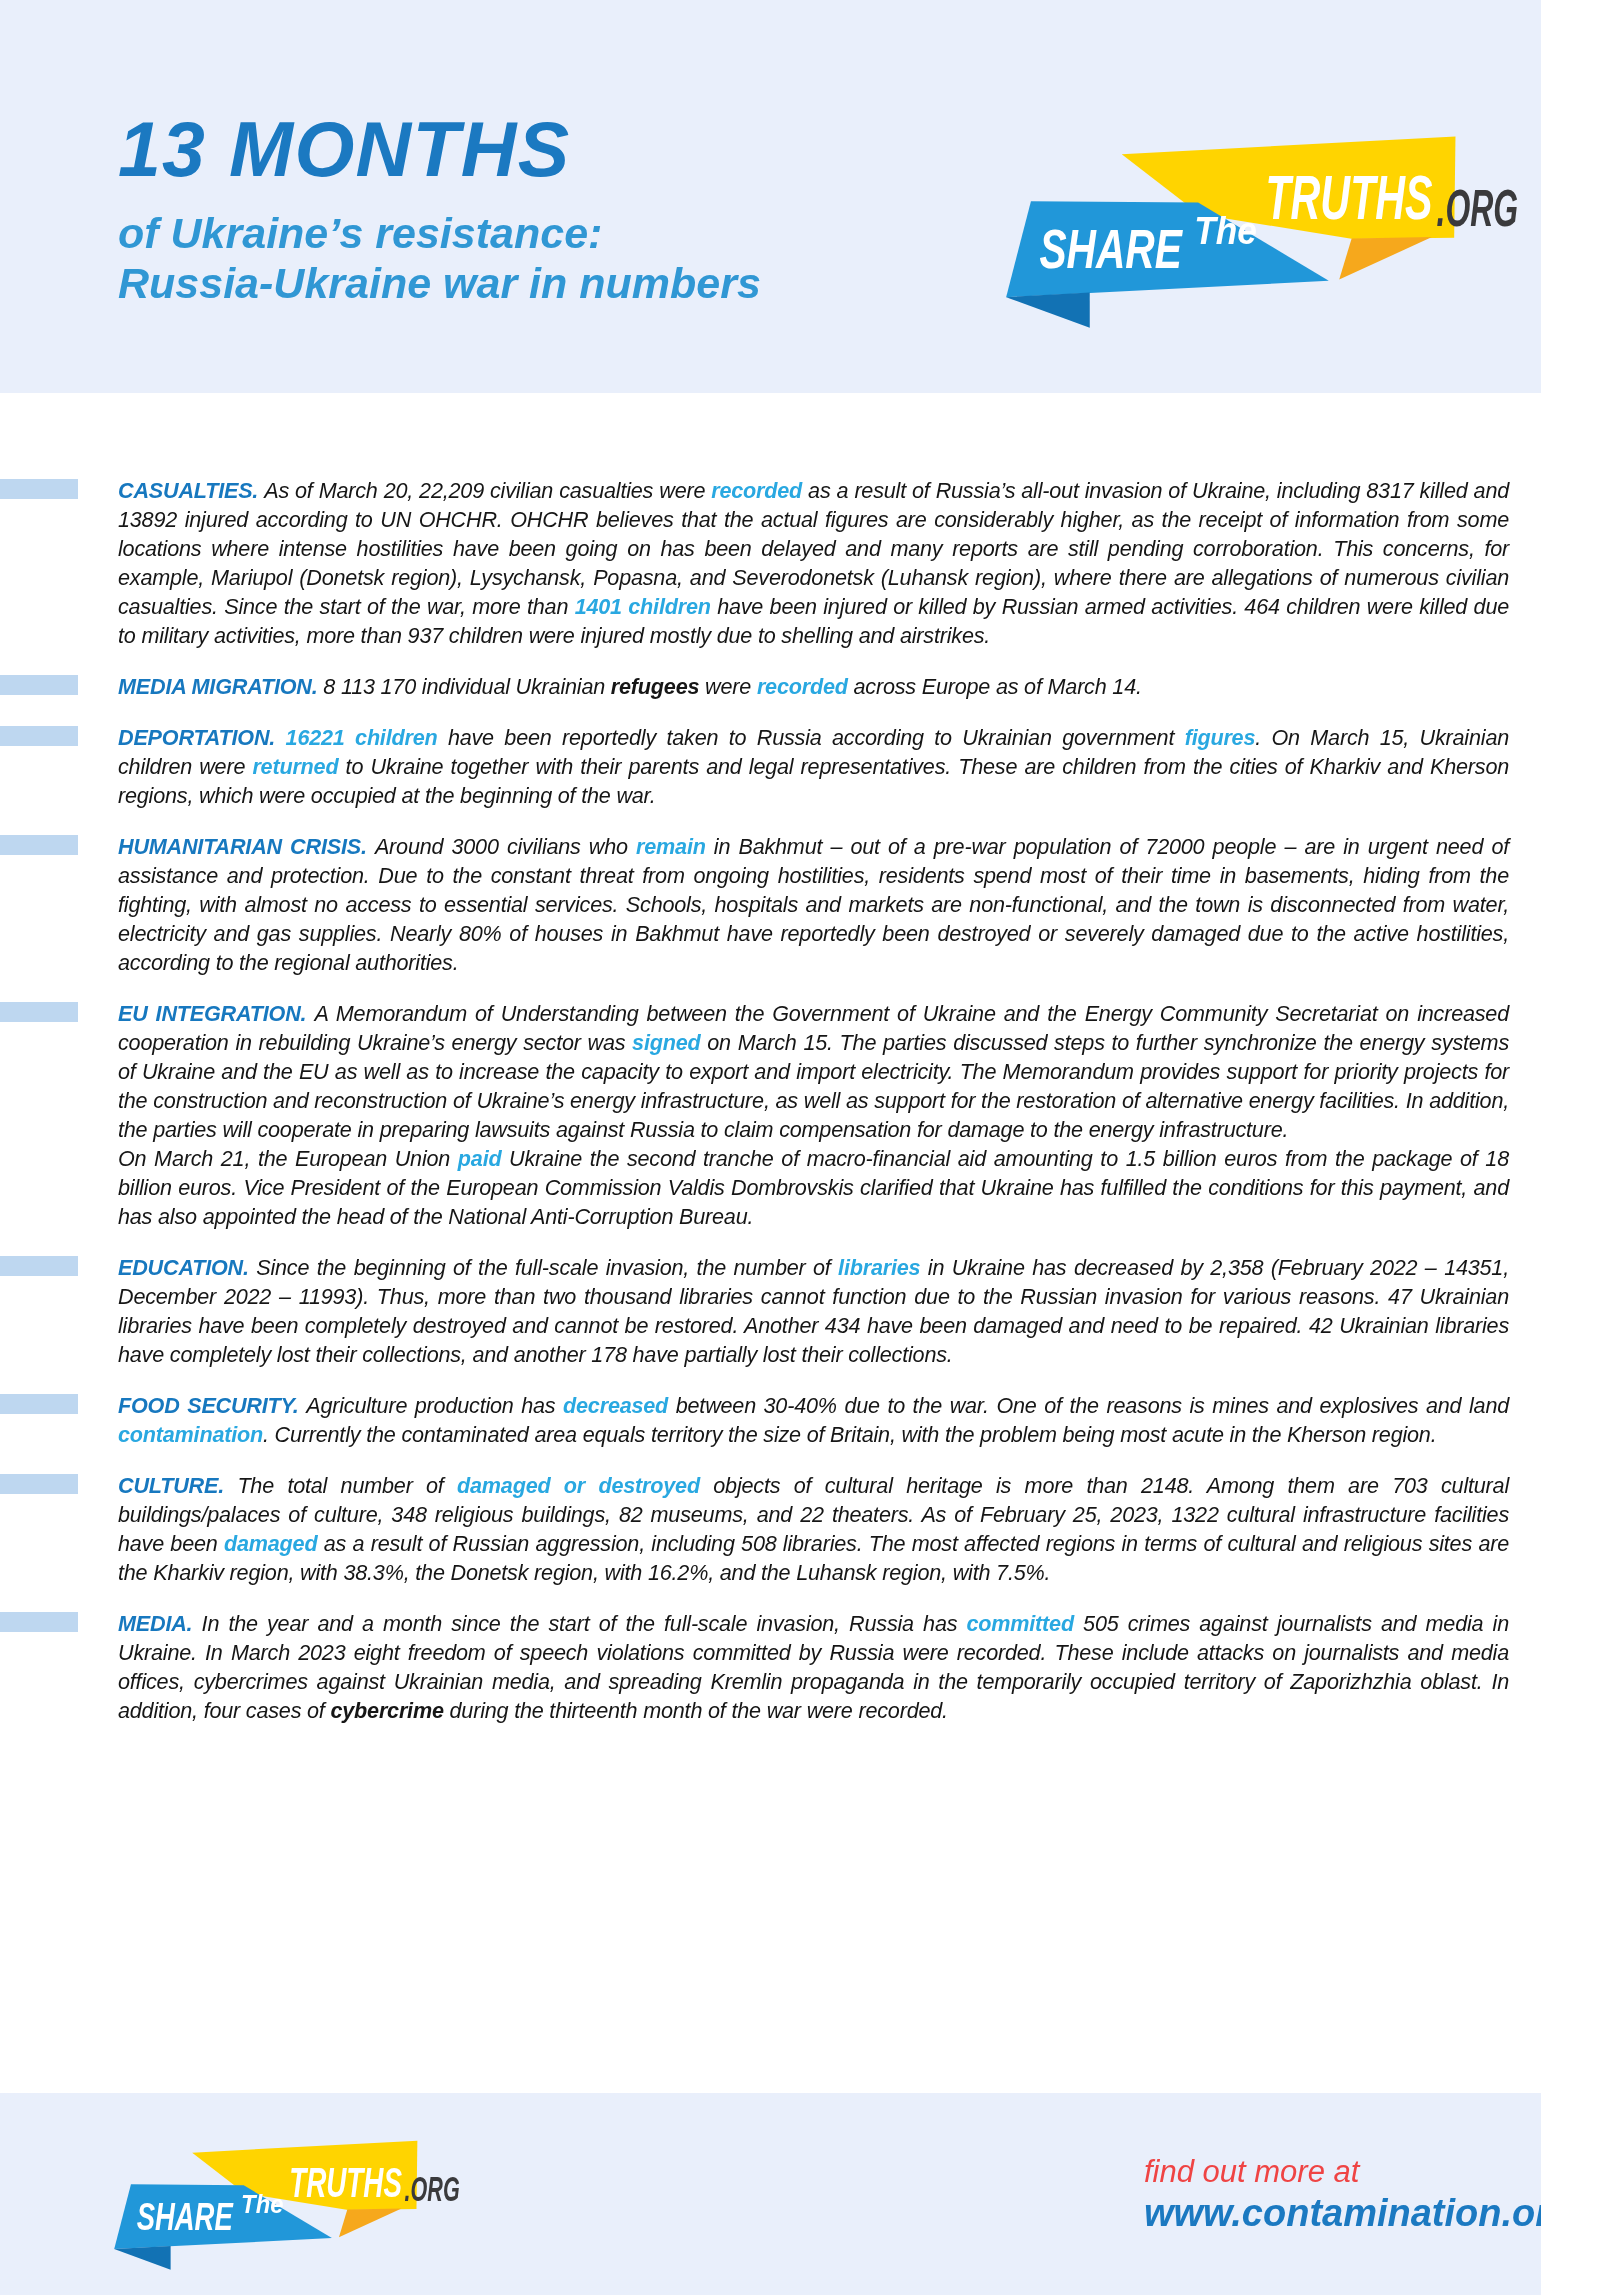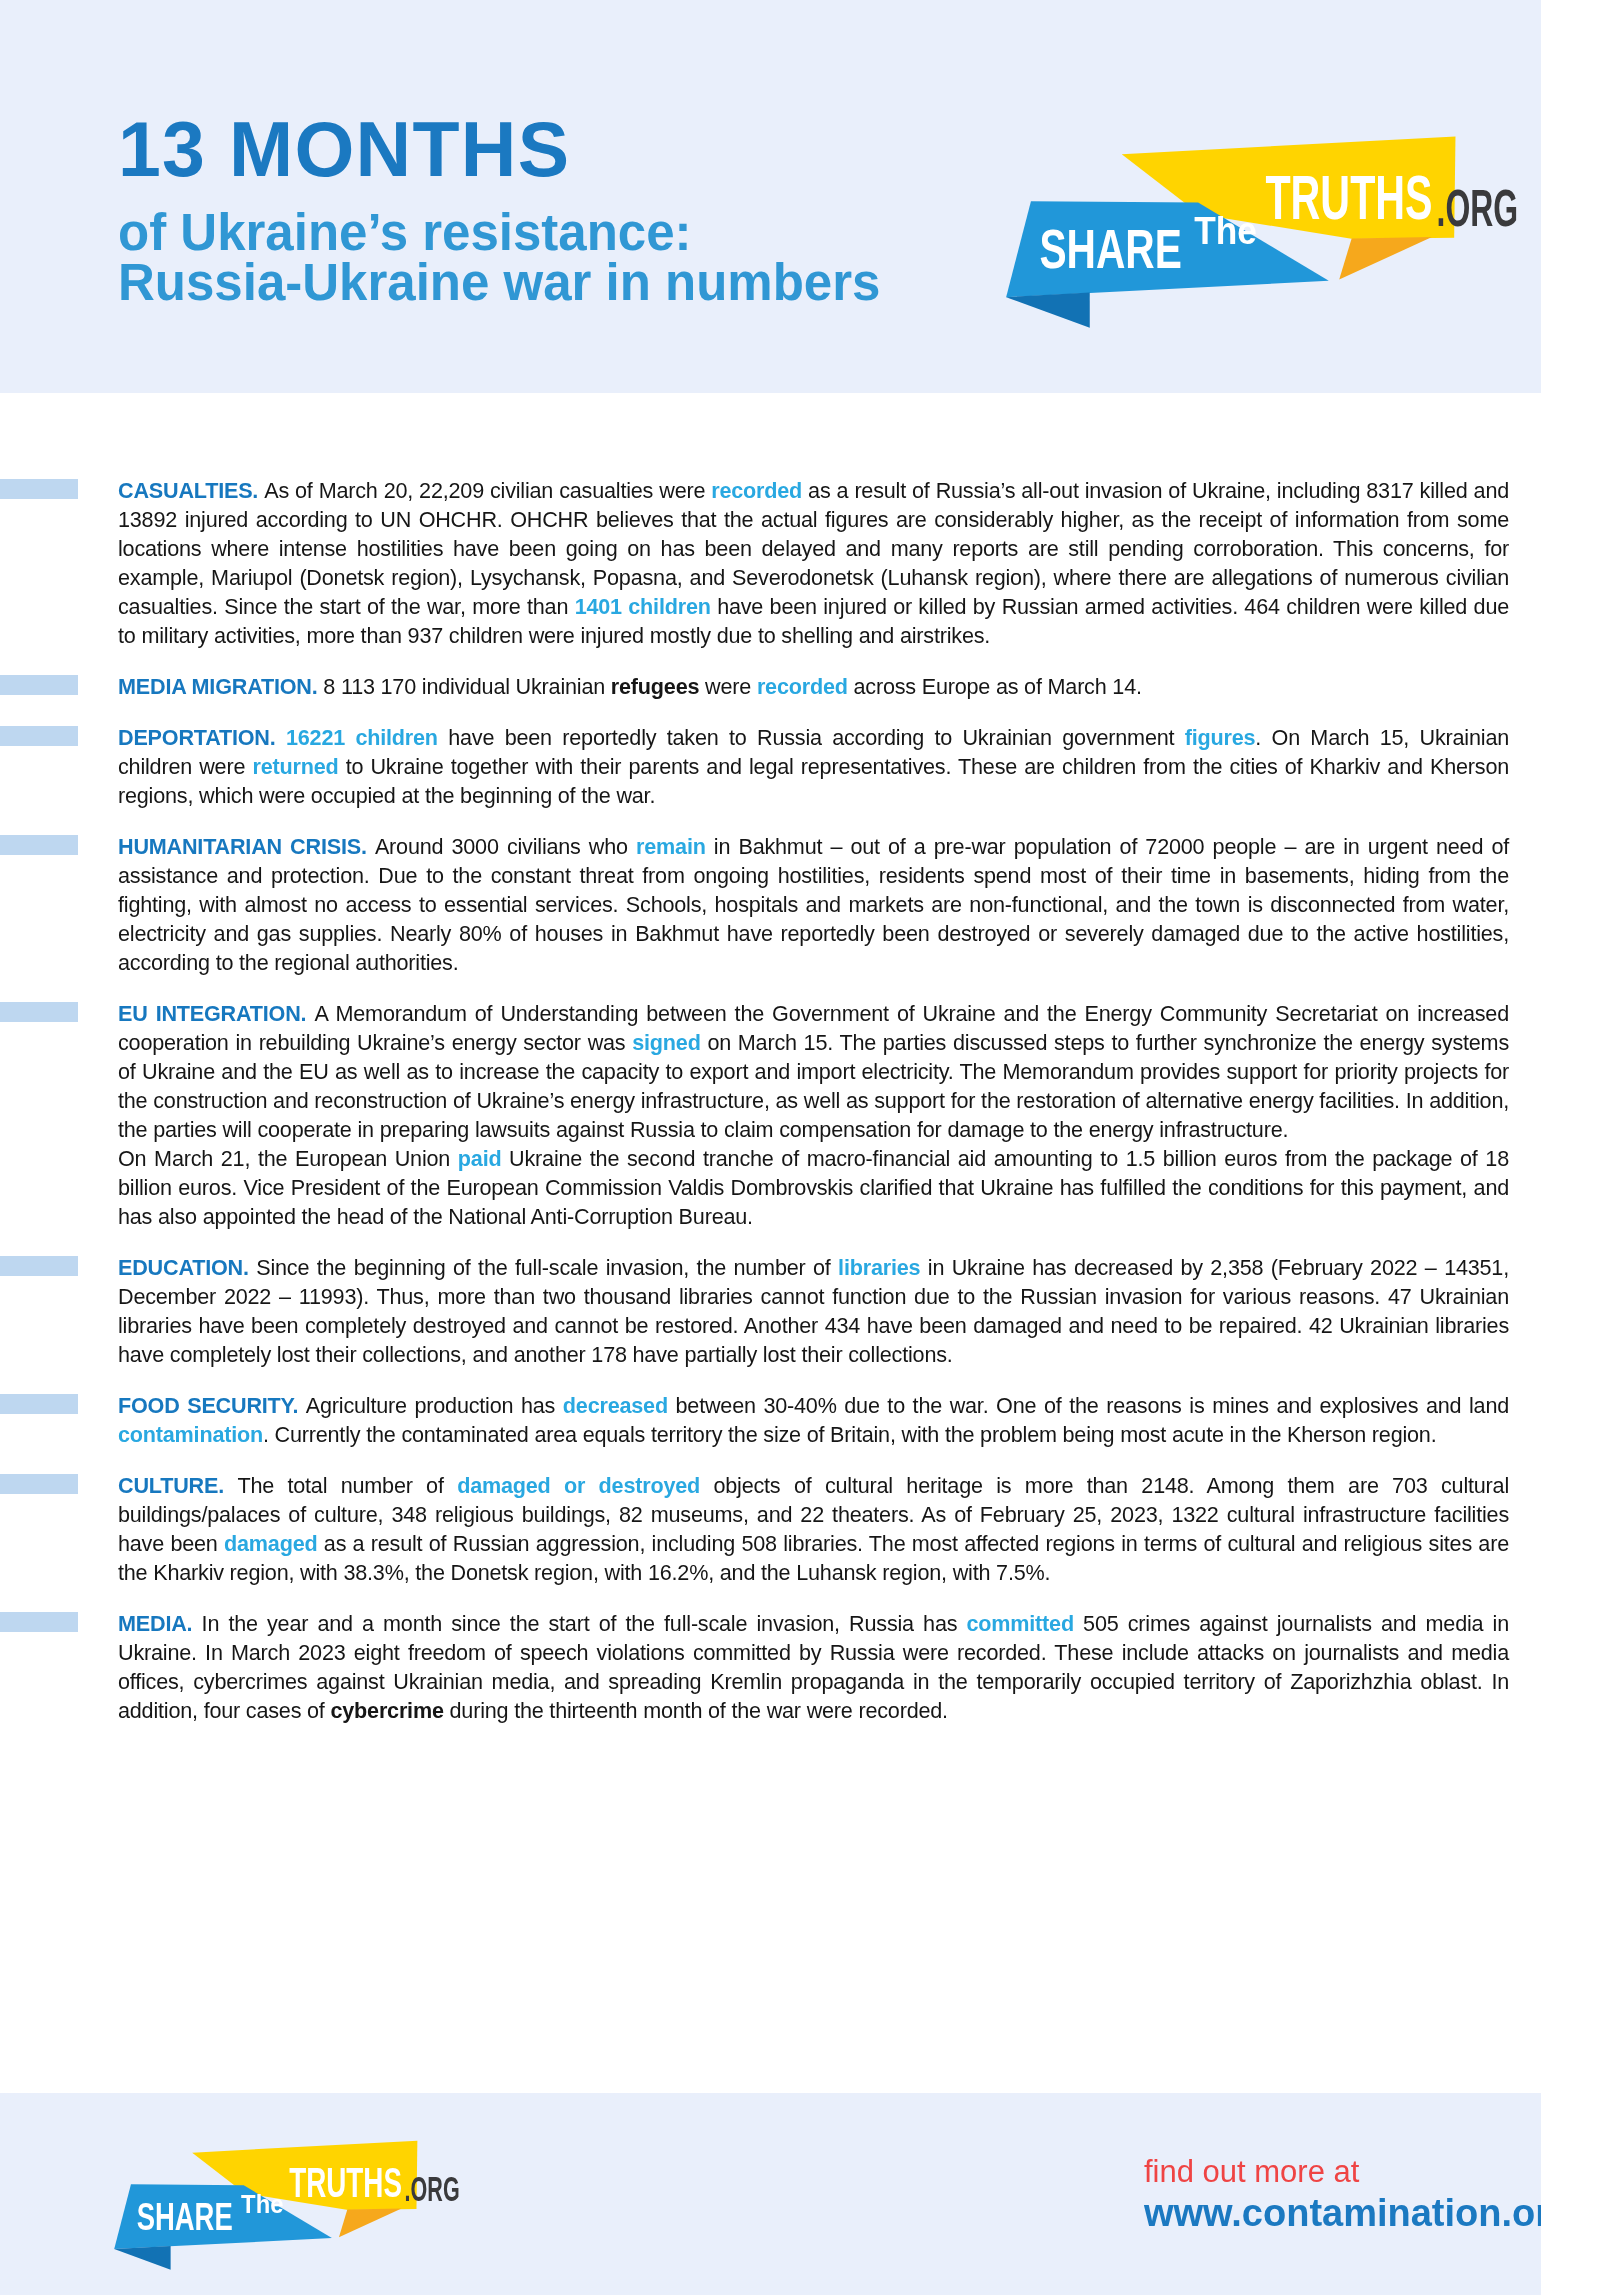--- a/index.html
+++ b/index.html
@@ -3,39 +3,40 @@
 <meta charset="utf-8">
 <style>
   html, body { margin: 0; padding: 0; background: #ffffff; }
   .page {
     position: relative;
     width: 1541px;
     height: 2295px;
     background: #ffffff;
     font-family: "Liberation Sans", sans-serif;
     overflow: hidden;
+    font-style: italic;
   }
   .band-top {
     position: absolute; top: 0; left: 0;
     width: 100%; height: 393px;
     background: #e9effb;
   }
   .band-bottom {
     position: absolute; left: 0; bottom: 0;
     width: 100%; height: 202px;
     background: #e9effb;
   }
   .title {
     position: absolute; left: 118px; top: 105px;
     font-size: 77px; font-weight: bold;
     color: #1b79c1; letter-spacing: 1.3px;
   }
   .subtitle {
     position: absolute; left: 118px; top: 208px;
-    font-size: 51px; font-weight: bold;
+    font-size: 43px; font-weight: bold;
     color: #3097d4; line-height: 50px;
   }
   .logo-header {
     position: absolute; left: 1000px; top: 128px;
     width: 523px; height: 209px;
   }
   .logo-footer {
     position: absolute; left: 110px; top: 2135px;
     width: 353px; height: 141px;
   }

